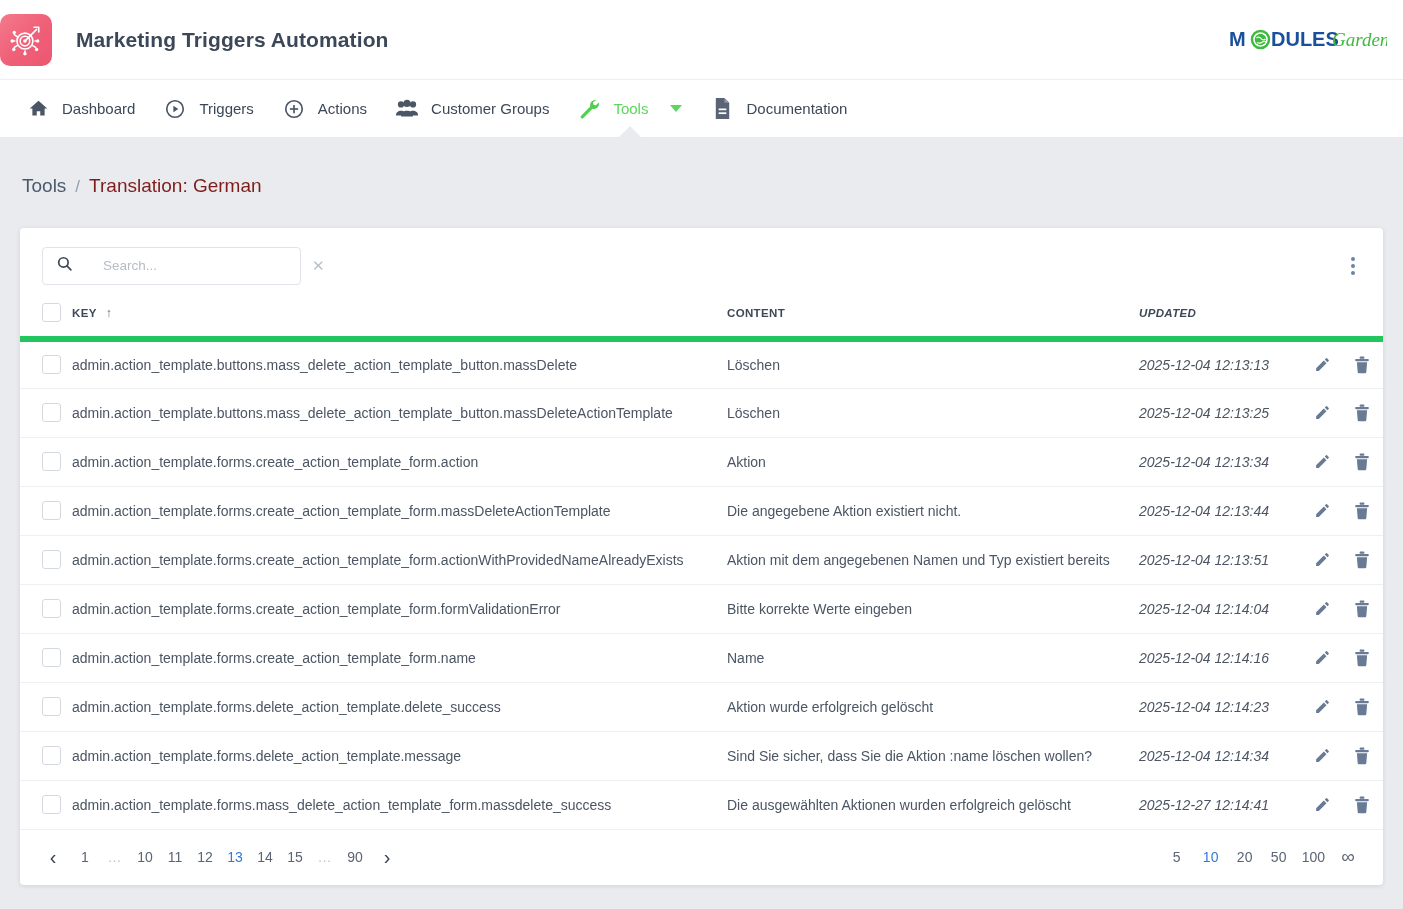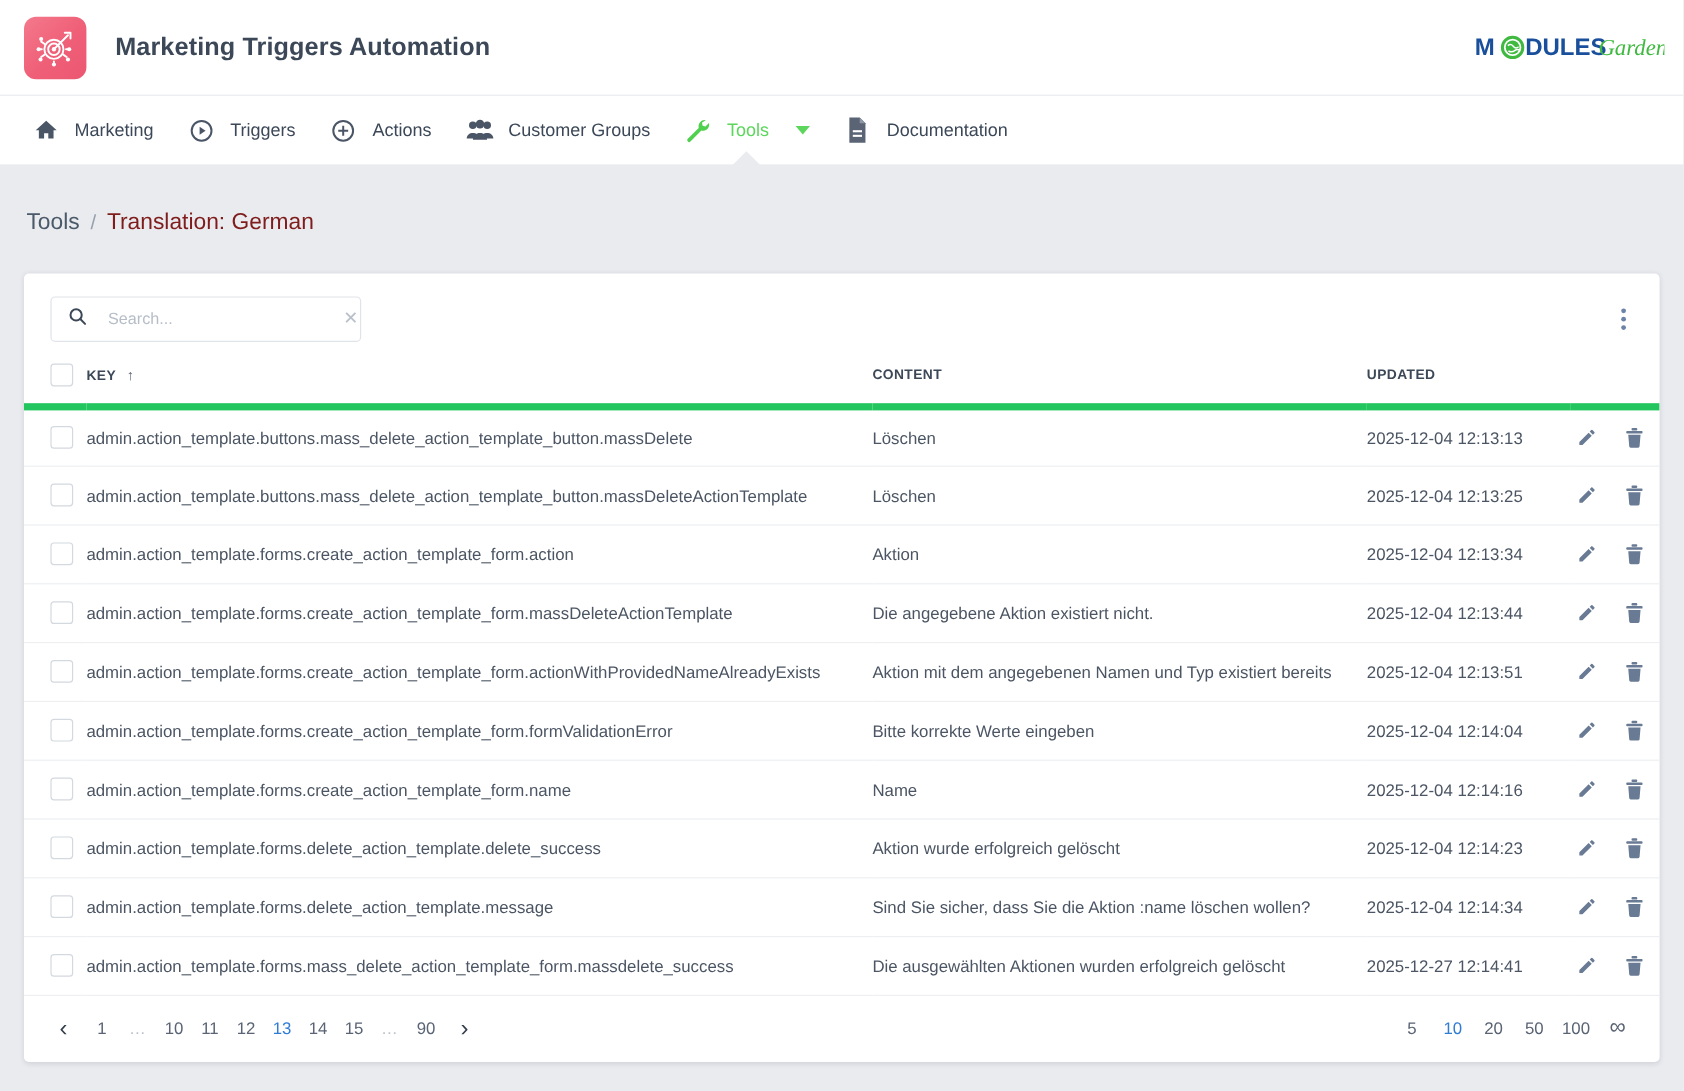--- a/index.html
+++ b/index.html
@@ -9,21 +9,21 @@
     background: #eaebef;
     font-family: "Liberation Sans", sans-serif;
     -webkit-font-smoothing: antialiased;
   }
   .app { width: 1403px; height: 909px; position: relative; overflow: hidden; background:#eaebef; }
 
   
   .topbar {
     height: 79px; background: #ffffff;
     display: flex; align-items: center;
-    padding: 0 16px 0 20px;
+    padding: 0 16px 0 0;
     position: relative;
   }
   .app-logo {
     width: 52px; height: 52px; border-radius: 10px;
     background: linear-gradient(135deg, #f4798c 0%, #ef5f77 55%, #ec5771 100%);
     display: flex; align-items: center; justify-content: center;
     flex: 0 0 auto;
   }
   .app-title {
     margin-left: 24px;
@@ -75,21 +75,21 @@
   .card {
     position: absolute; left: 20px; top: 228px;
     width: 1363px; height: 657px;
     background: #fff; border-radius: 4px;
     box-shadow: 0 1px 4px rgba(40,50,70,.13);
     overflow: hidden;
   }
   .card-top { height: 75px; display: flex; align-items: center; padding: 0 20px 0 22px; }
   .search-wrap {
     width: 259px; height: 38px; border: 1px solid #e0e3e8; border-radius: 4px;
-    display: flex; align-items: center; padding: 0 10px 0 13px; gap: 15px;
+    display: flex; align-items: center; padding: 0 10px 0 13px; gap: 28px;
     background: #fff;
   }
   .search-wrap input {
     flex: 1 1 auto; border: none; outline: none; font-size: 13.5px;
     color: #44506a; font-family: "Liberation Sans", sans-serif; background: transparent;
   }
   .search-wrap input::placeholder { color: #b6bdc7; }
   .clear-x { color: #b9c0c9; font-size: 15px; cursor: pointer; line-height: 1; padding: 2px; }
   .kebab { margin-left: auto; display: flex; flex-direction: column; gap: 3px; cursor: pointer; padding: 6px 8px; }
   .kebab i { width: 4px; height: 4px; border-radius: 50%; background: #6b83a8; display: block; }
@@ -102,21 +102,21 @@
     padding: 0 0 14px 0; border-bottom: 6px solid #22c55e;
   }
   table.grid td {
     font-size: 14px; color: #4b5563; font-weight: 400;
     border-bottom: 1px solid #edeff2; height: 49px; padding: 0;
     vertical-align: middle;
   }
   .col-chk  { width: 52px; }
   .col-key  { width: 655px; }
   .col-cont { width: 412px; }
-  .col-upd  { width: 170px; }
+  .col-upd  { width: 170px; font-style: italic; }
   .col-act  { width: 74px; }
   th.col-chk, td.col-chk { padding-left: 22px !important; }
 
   .chkbox {
     width: 19px; height: 19px; border: 1px solid #d4d9e0; border-radius: 3px;
     background: #fff; cursor: pointer; display: block;
   }
   .sort-arrow { display: inline-block; margin-left: 9px; color: #5a6474; font-size: 12px; font-weight:700; }
   .upd-cell { color: #4b5563; white-space: nowrap; }
   .act-cell { white-space: nowrap; }
@@ -194,21 +194,21 @@
   </div>
 
   <div class="navbar">
 
     <div class="nav-item">
       <span class="nav-ico">
         <svg width="21" height="21" viewBox="0 0 24 24" fill="#4a5566">
             <path d="M12 3L2 12h3v8h5v-5h4v5h5v-8h3L12 3z"></path>
           </svg>
       </span>
-      <span class="nav-label">Marketing</span>
+      <span class="nav-label">Dashboard</span>
     </div>
 
     <div class="nav-item">
       <span class="nav-ico">
         <svg width="22" height="22" viewBox="0 0 24 24" fill="none" stroke="#4a5566" stroke-width="1.8">
           <circle cx="12" cy="12" r="9"></circle>
             <path d="M10.2 8.4 L15.6 12 L10.2 15.6 Z" fill="#4a5566" stroke="none"></path>
         </svg>
       </span>
       <span class="nav-label">Triggers</span>

